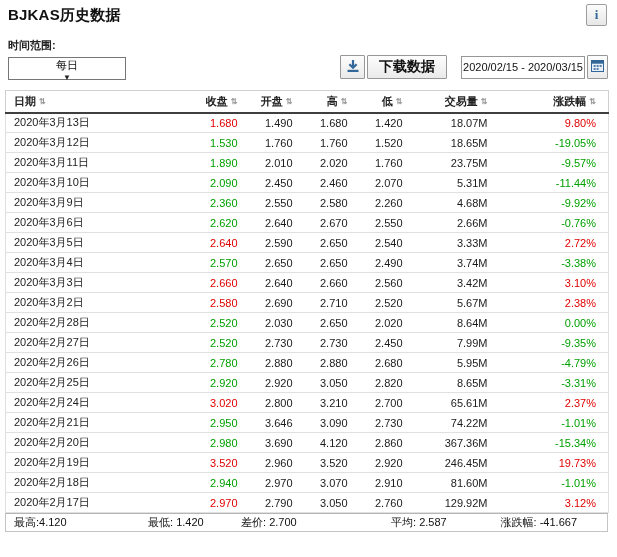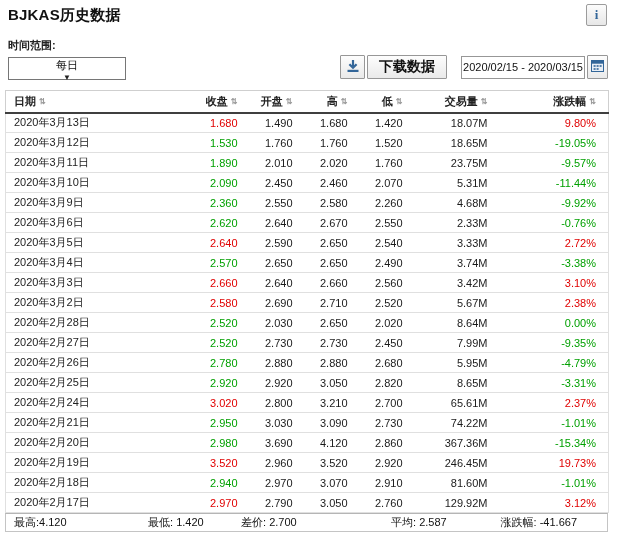--- a/index.html
+++ b/index.html
@@ -184,21 +184,21 @@
         <td class="num">2.260</td>
         <td class="num">4.68M</td>
         <td class="num chg down">-9.92%</td>
       </tr>
       <tr>
         <td class="date">2020年3月6日</td>
         <td class="num down">2.620</td>
         <td class="num">2.640</td>
         <td class="num">2.670</td>
         <td class="num">2.550</td>
-        <td class="num">2.33M</td>
+        <td class="num">2.66M</td>
         <td class="num chg down">-0.76%</td>
       </tr>
       <tr>
         <td class="date">2020年3月5日</td>
         <td class="num up">2.640</td>
         <td class="num">2.590</td>
         <td class="num">2.650</td>
         <td class="num">2.540</td>
         <td class="num">3.33M</td>
         <td class="num chg up">2.72%</td>
@@ -271,21 +271,21 @@
         <td class="num up">3.020</td>
         <td class="num">2.800</td>
         <td class="num">3.210</td>
         <td class="num">2.700</td>
         <td class="num">65.61M</td>
         <td class="num chg up">2.37%</td>
       </tr>
       <tr>
         <td class="date">2020年2月21日</td>
         <td class="num down">2.950</td>
-        <td class="num">3.030</td>
+        <td class="num">3.646</td>
         <td class="num">3.090</td>
         <td class="num">2.730</td>
         <td class="num">74.22M</td>
         <td class="num chg down">-1.01%</td>
       </tr>
       <tr>
         <td class="date">2020年2月20日</td>
         <td class="num down">2.980</td>
         <td class="num">3.690</td>
         <td class="num">4.120</td>

